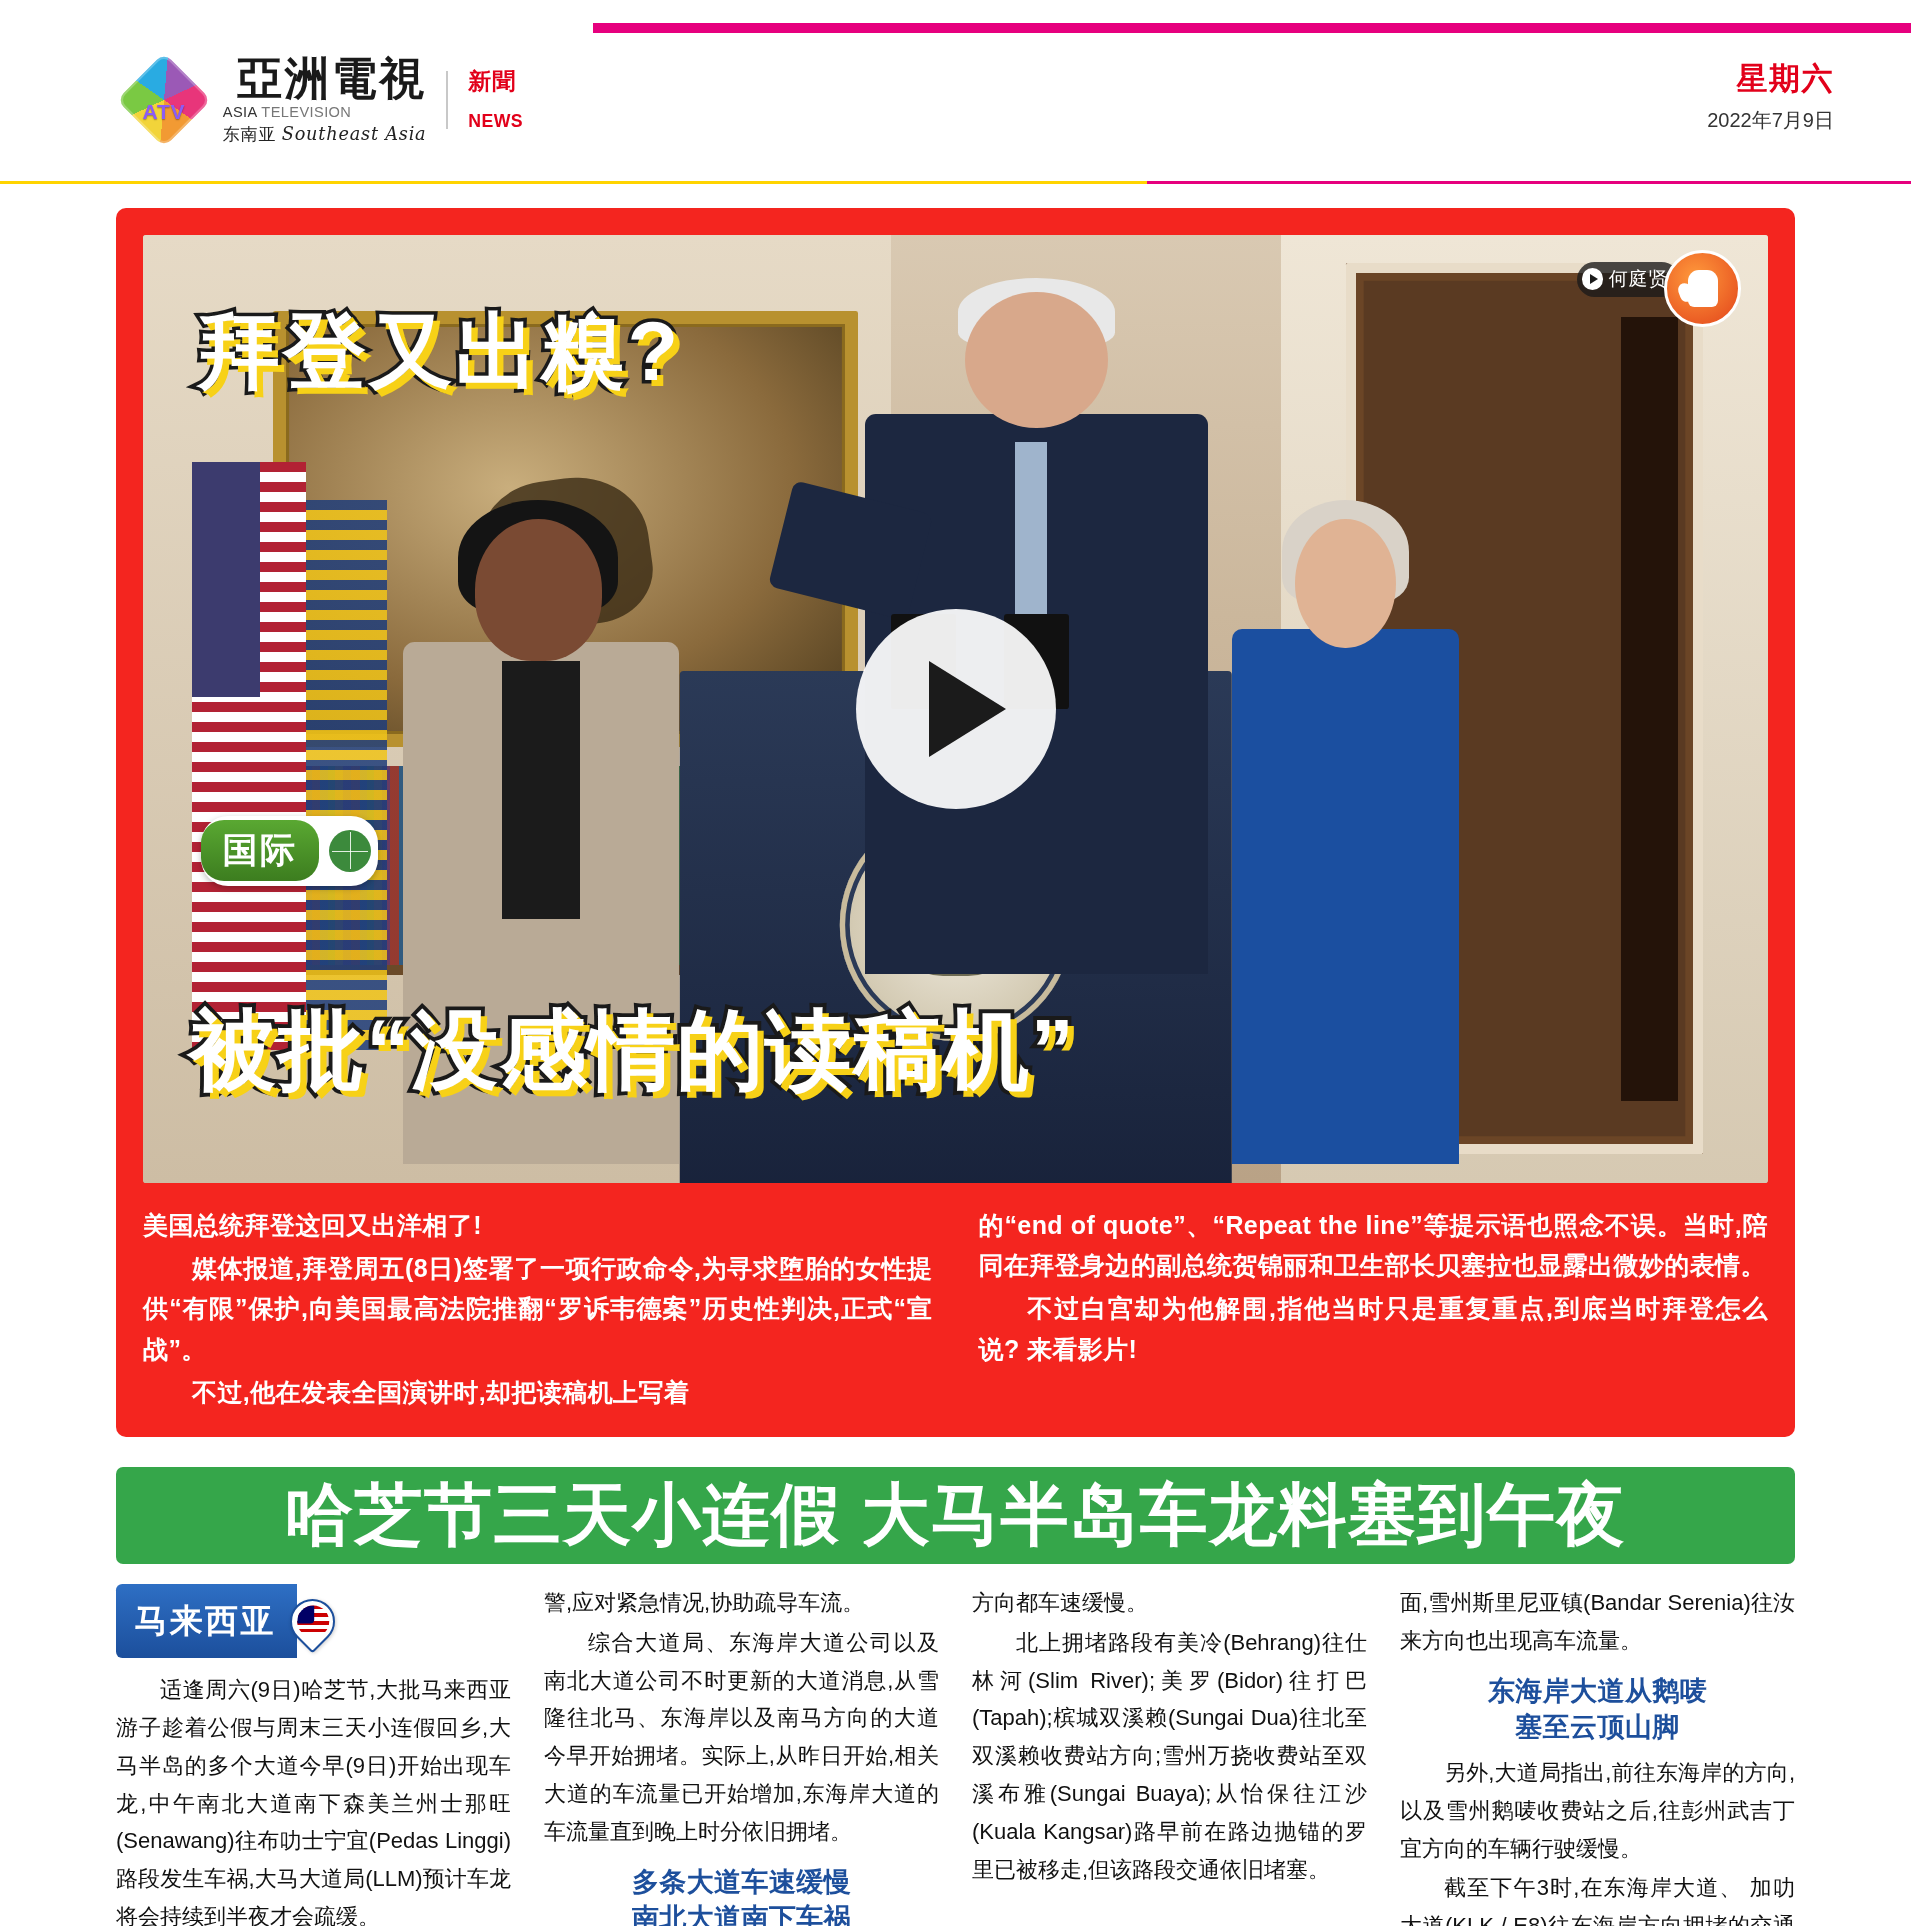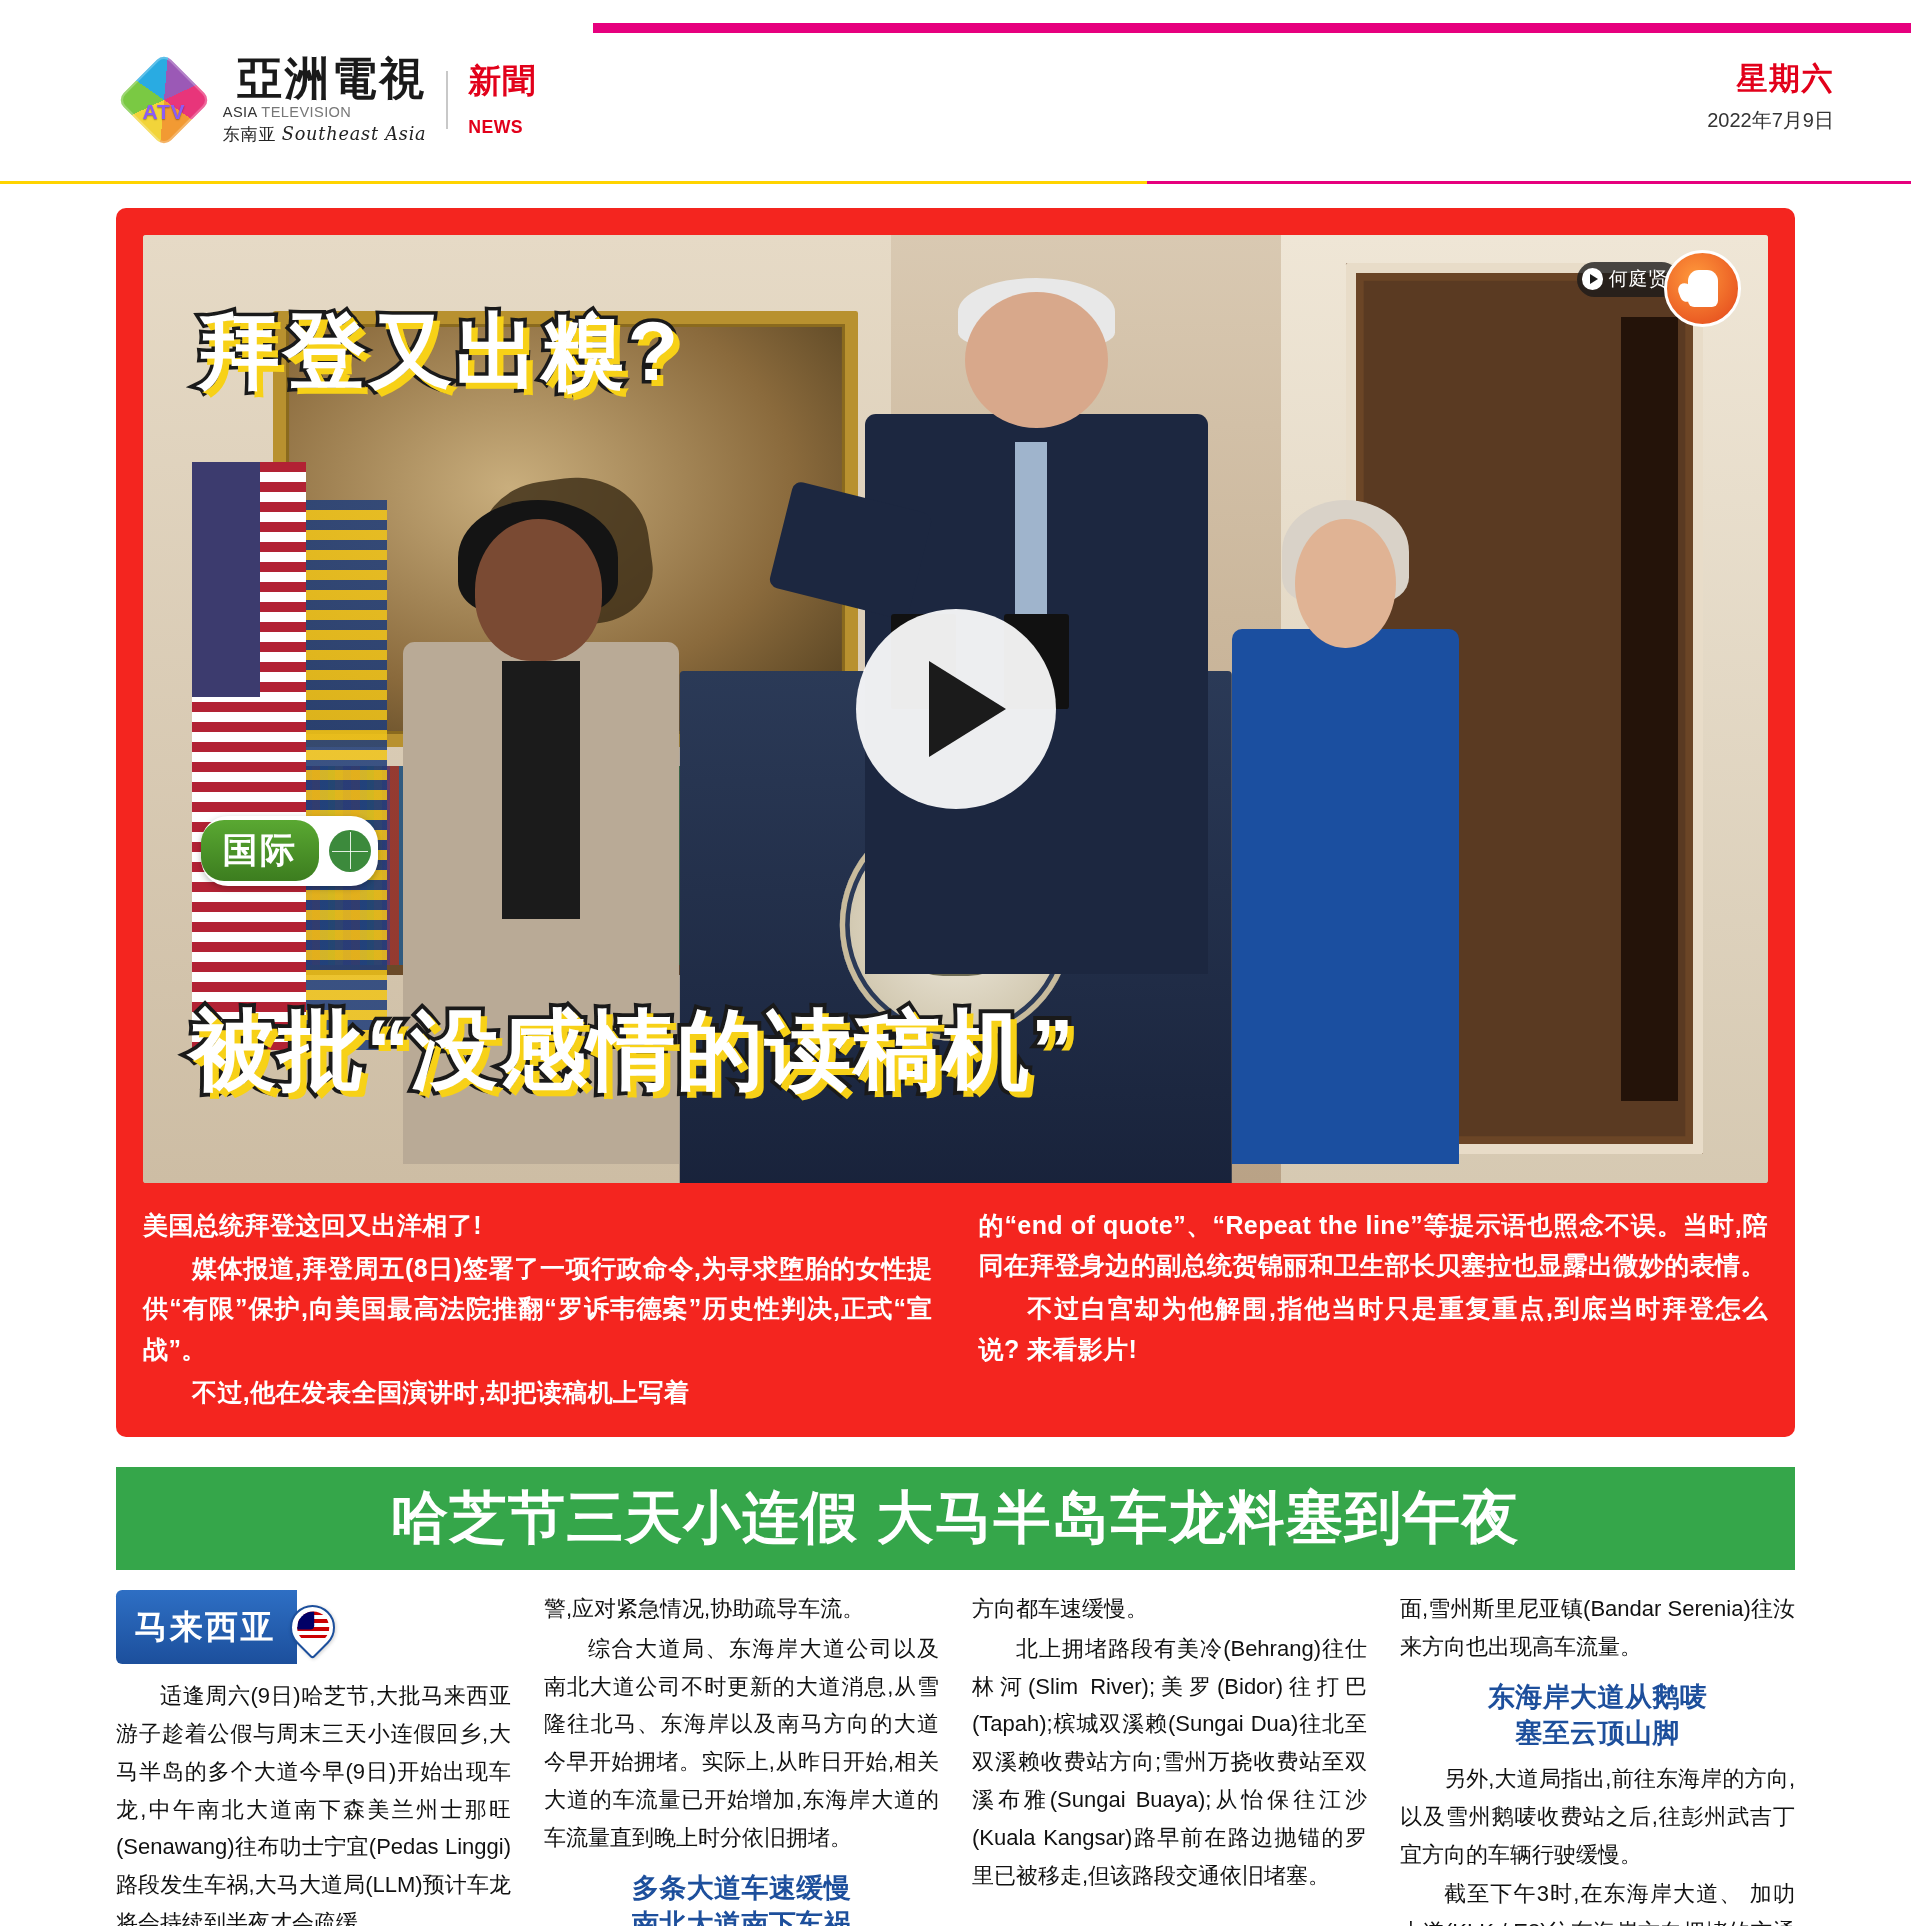--- a/index.html
+++ b/index.html
@@ -88,21 +88,21 @@
     width: 1.9px;
     height: 58px;
     background: #c8c8c8;
     margin: 0 9.2px;
   }
   .news-stack {
     line-height: 1.05;
   }
   .news-cn {
     color: #e2001a;
-    font-size: 33px;
+    font-size: 23px;
     font-weight: bold;
     letter-spacing: 0.8px;
   }
   .news-en {
     color: #e2001a;
     font-size: 17.7px;
     font-weight: bold;
     letter-spacing: 0.4px;
     margin-top: 19px;
   }
@@ -347,24 +347,24 @@
     letter-spacing: 0.4px;
     text-align: justify;
   }
   .feature-body p { margin: 0 0 2.3px 0; text-indent: 0; }
   .feature-body p.ind { text-indent: 49px; }
 
   
   .green-banner {
     margin: 30px 116px 0 116px;
     background: #35a64a;
-    border-radius: 0;
-    padding: 13px 23px;
+    border-radius: 7px;
+    padding: 3px 23px;
     color: #fff;
-    font-size: 57px;
+    font-size: 68px;
     font-weight: bold;
     letter-spacing: 1.5px;
     text-align: center;
     white-space: nowrap;
   }
 
   
   .article {
     margin: 20px 116px 0 116px;
     display: flex;

